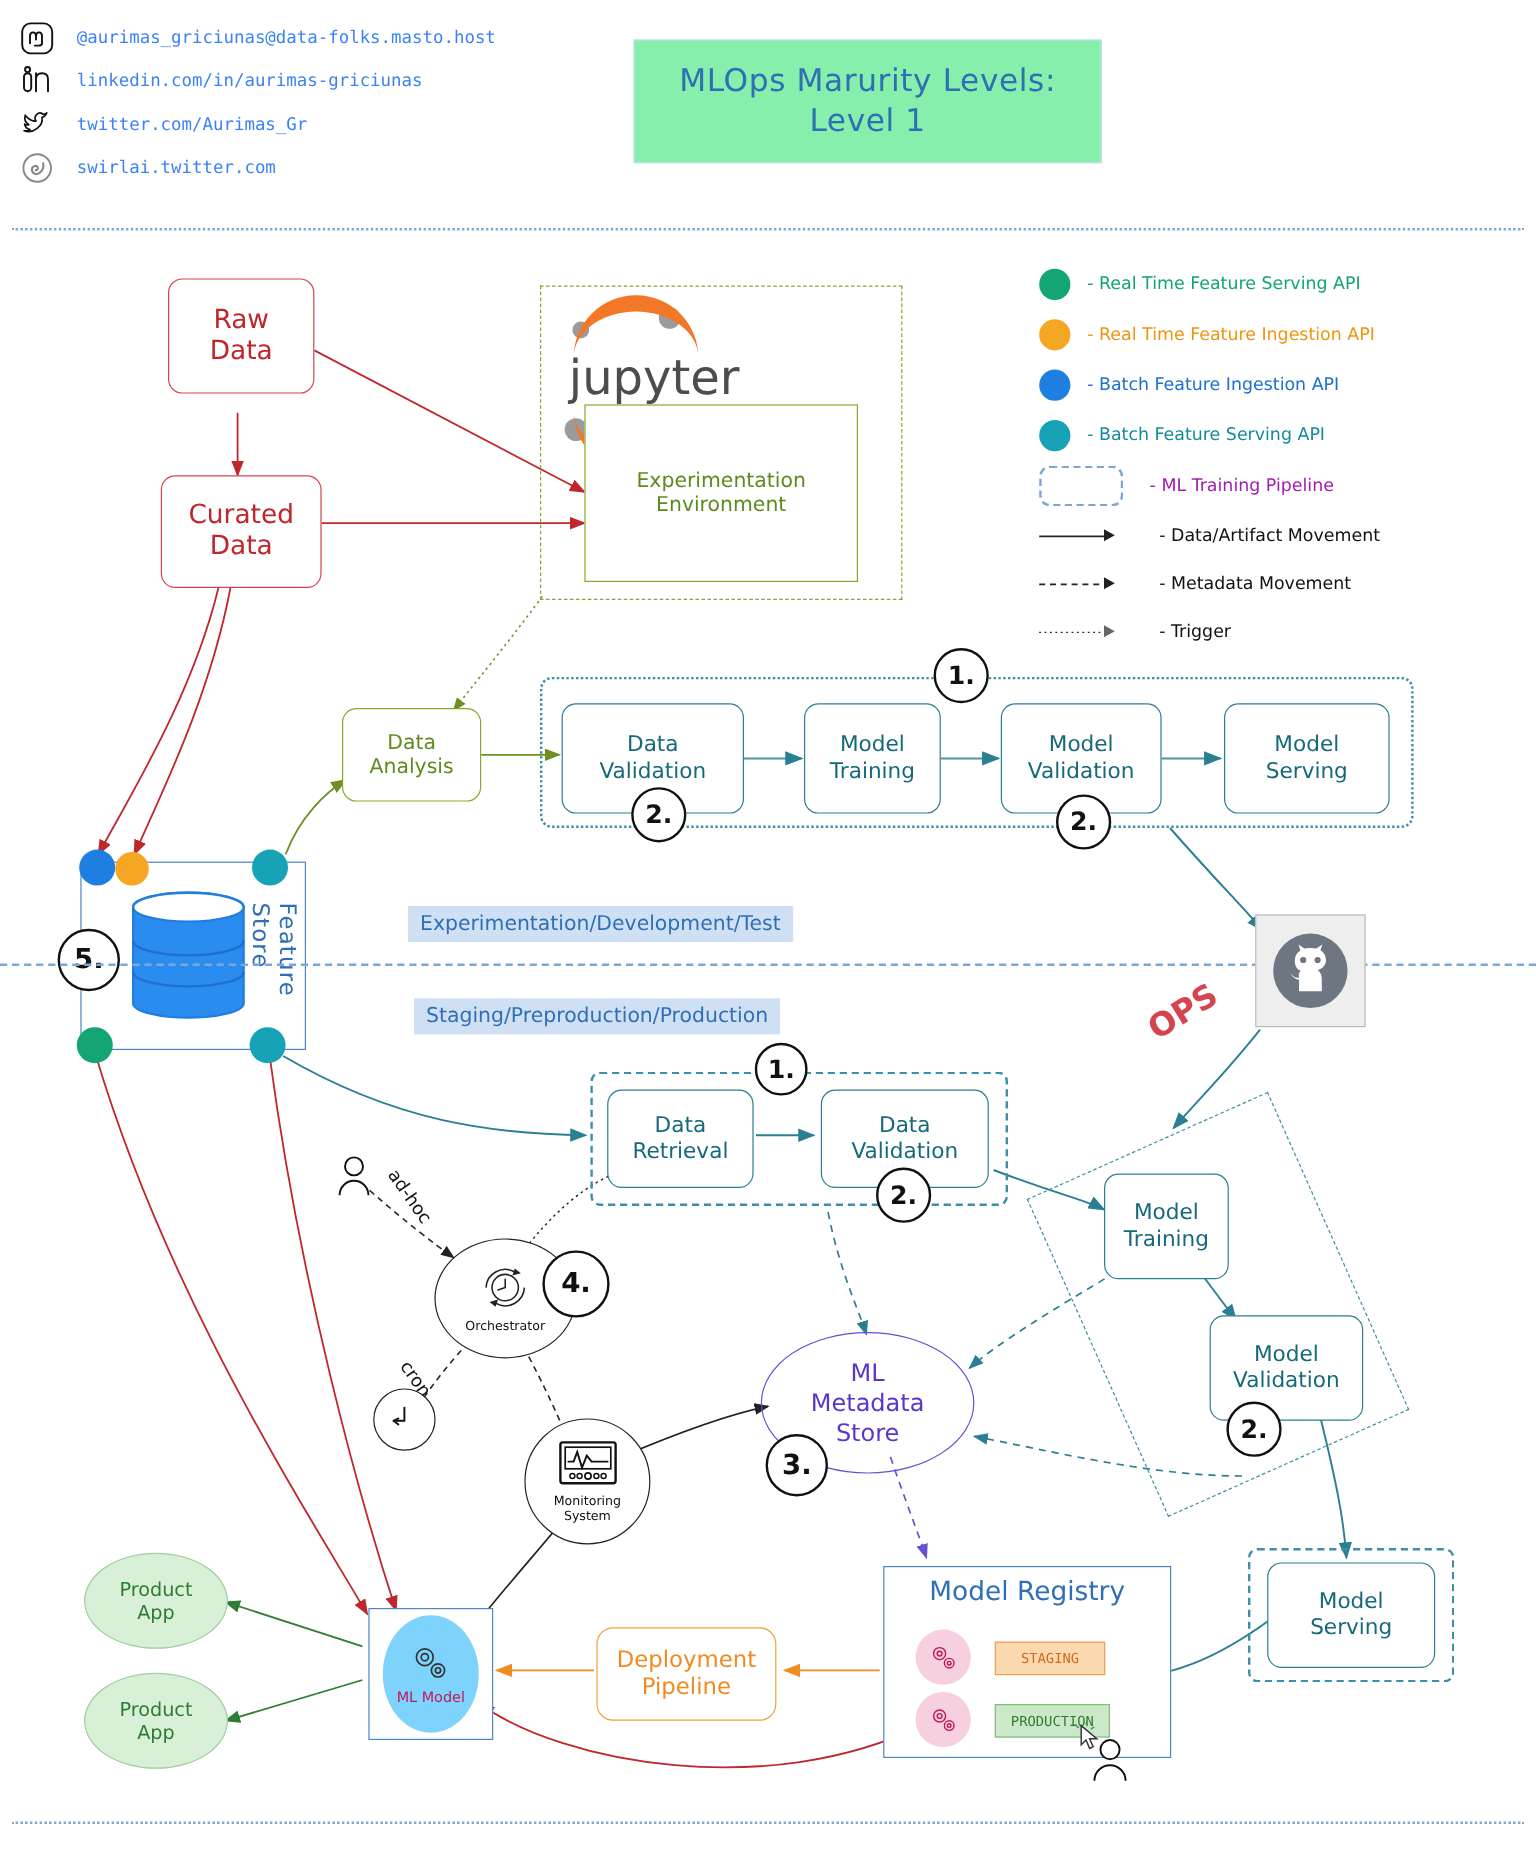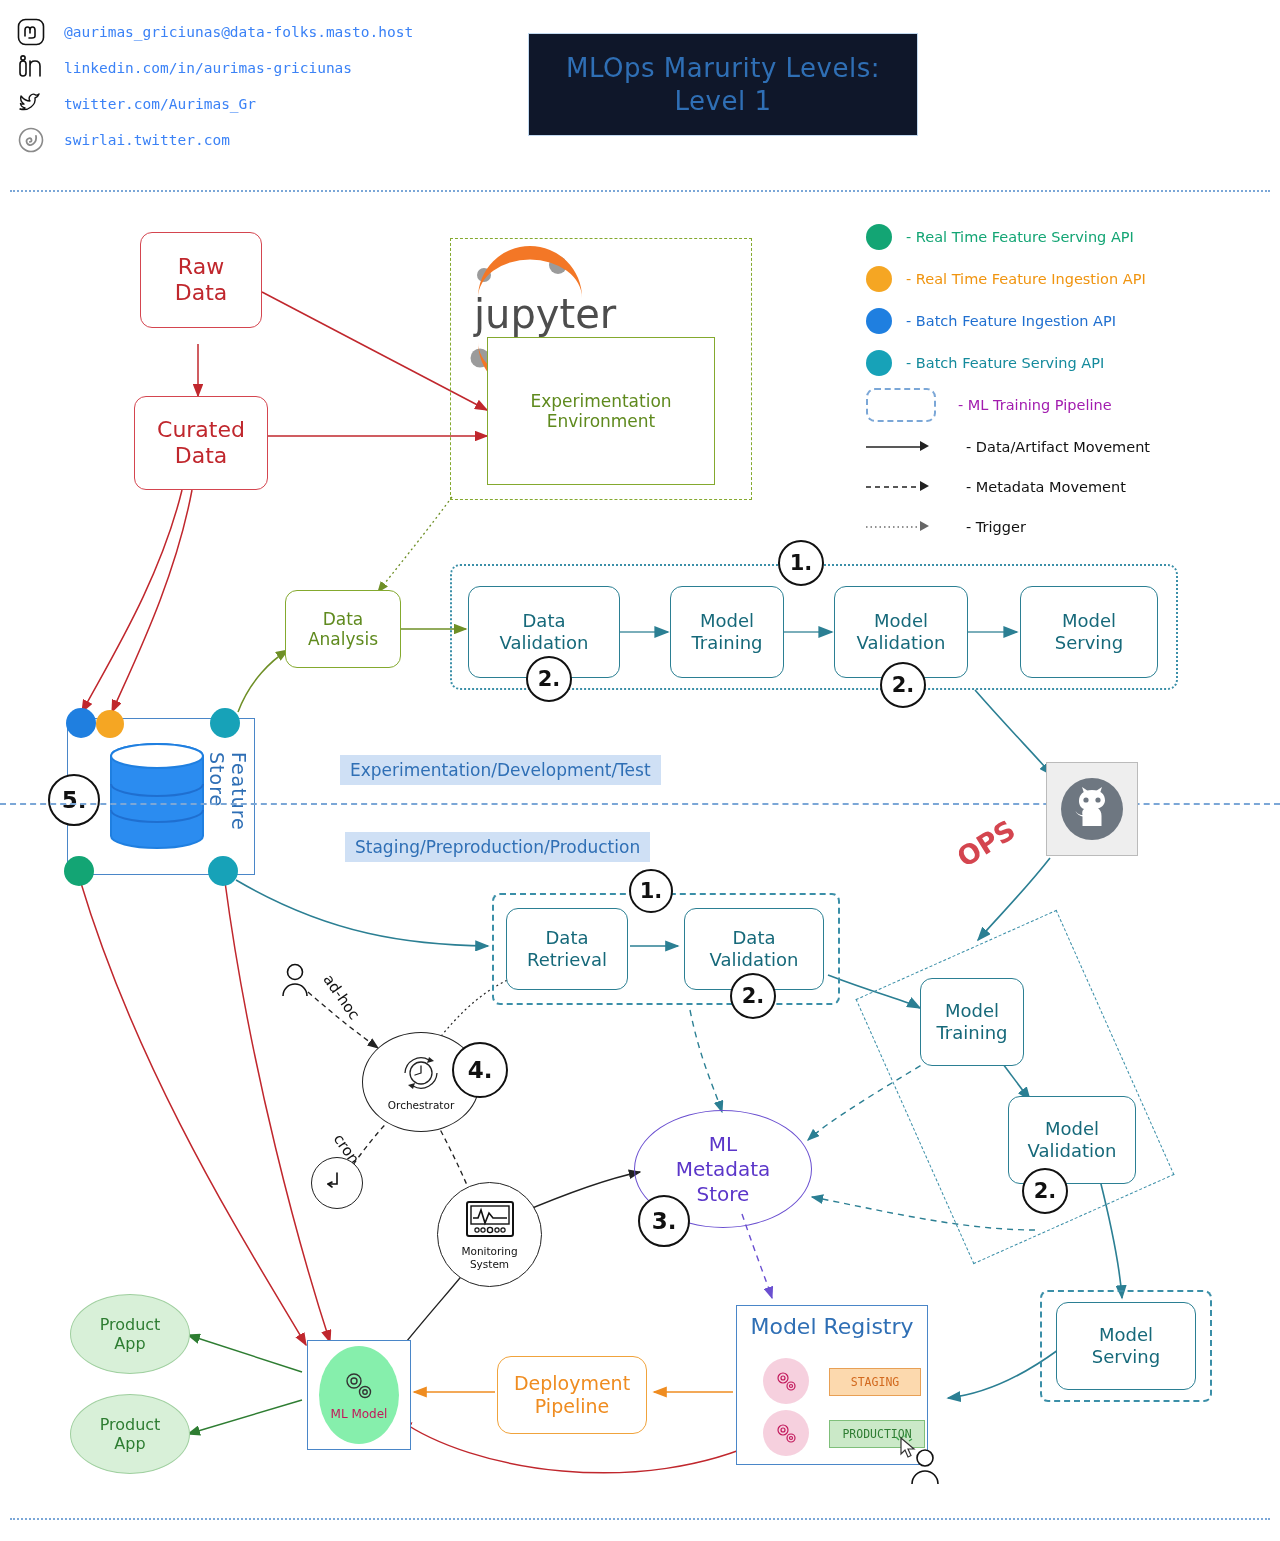--- a/index.html
+++ b/index.html
@@ -5,21 +5,21 @@
   html,body{margin:0;padding:0;background:#ffffff;}
   body{font-family:"DejaVu Sans", sans-serif;}
   #canvas{position:relative;width:1280px;height:1541px;background:#fff;overflow:hidden;}
   .abs{position:absolute;box-sizing:border-box;}
 
   
   .hdr-row{display:flex;align-items:center;gap:16px;height:36px;}
   .hdr-ico{width:34px;height:34px;display:flex;align-items:center;justify-content:center;}
   .hdr-txt{font-family:"DejaVu Sans Mono", monospace;font-size:14.5px;color:#3b82f6;letter-spacing:0px;white-space:nowrap;}
 
-  .title-box{background:#0f172a;border:1px solid #c2d9f0;display:flex;align-items:center;justify-content:center;text-align:center;}
+  .title-box{background:#86efac;border:1px solid #c2d9f0;display:flex;align-items:center;justify-content:center;text-align:center;}
   .title-box span{font-family:"DejaVu Sans", sans-serif;font-size:26px;color:#2f6fb5;line-height:1.25;letter-spacing:.5px;}
 
   .divider{border-top:2px dotted #7ba7d7;width:100%;}
 
   
   .lg-row{display:flex;align-items:center;height:30px;}
   .lg-dot{width:26px;height:26px;border-radius:50%;flex:0 0 auto;}
   .lg-lbl{font-size:14.5px;margin-left:14px;white-space:nowrap;}
   .lg-pipe{width:66px;height:30px;border:2px dashed #7ba7d7;border-radius:9px;background:#fff;flex:0 0 auto;}
   .lg-line{width:70px;height:12px;position:relative;flex:0 0 auto;}
@@ -41,21 +41,21 @@
   .circle-node{border:1.6px solid #222;border-radius:50%;background:#fff;display:flex;flex-direction:column;align-items:center;justify-content:center;}
 
   .reg-box{border:1.8px solid #4a86c8;background:#fff;}
   .reg-title{color:#2f6fb5;font-size:22px;text-align:center;}
   .reg-chip{display:flex;align-items:center;justify-content:center;font-family:"DejaVu Sans Mono", monospace;font-size:11.5px;}
   .chip-stg{background:#fcd9ae;border:1px solid #e8a055;color:#d2691e;}
   .chip-prd{background:#cbe9c8;border:1px solid #7fbf7a;color:#2e7d32;}
   .gear-circ{background:#f6d0de;border-radius:50%;display:flex;align-items:center;justify-content:center;}
 
   .mlmodel-box{border:1.8px solid #4a86c8;background:#fff;display:flex;align-items:center;justify-content:center;}
-  .mlmodel-ell{background:#86efac;border-radius:50%;display:flex;flex-direction:column;align-items:center;justify-content:center;}
+  .mlmodel-ell{background:#7dd3fc;border-radius:50%;display:flex;flex-direction:column;align-items:center;justify-content:center;}
   .mlmodel-ell .lbl{color:#c2185b;font-size:12px;margin-top:4px;}
 
   .dep-node{border:1.8px solid #f0a33c;border-radius:14px;color:#ef8c20;font-size:19px;}
   .gh-box{background:#eee;border:1px solid #bbb;display:flex;align-items:center;justify-content:center;}
   .ops{color:#d4454f;font-size:27px;font-weight:bold;transform:rotate(-32deg);}
   .rot-label{font-size:15px;color:#111;}
   .fs-label{color:#2f6fb5;font-size:19px;writing-mode:vertical-rl;letter-spacing:1px;}
   svg{overflow:visible;}
 </style>
 </head>
@@ -396,21 +396,21 @@
       <circle cx="40" cy="31" r="2.1" fill="none" stroke="#111" stroke-width="1.2"></circle>
     </svg>
     <div style="font-size:10.5px;color:#111;text-align:center;line-height:1.15;margin-top:2px;">Monitoring<br>System</div>
   </div>
 
   <div class="abs ellipse meta-ellipse" style="left:634px;top:1110px;width:178px;height:118px;">
     <span>ML<br>Metadata<br>Store</span>
   </div>
   <div class="abs num-badge" style="left:638px;top:1195px;width:52px;height:52px;font-size:23px;">3.</div>
 
-  <div class="abs reg-box" style="left:736px;top:1305px;width:192px;height:160px;">
+  <div class="abs reg-box" style="left:736px;top:1305px;width:240px;height:160px;">
     <div class="reg-title" style="margin-top:8px;">Model Registry</div>
     <div class="abs gear-circ" style="left:26px;top:52px;width:46px;height:46px;">
       <svg width="28" height="28" viewBox="0 0 28 28">
         <circle cx="11" cy="11" r="5" fill="none" stroke="#c2185b" stroke-width="1.2"></circle>
         <circle cx="11" cy="11" r="2" fill="none" stroke="#c2185b" stroke-width="1.2"></circle>
         <circle cx="19" cy="19" r="4" fill="none" stroke="#c2185b" stroke-width="1.2"></circle>
         <circle cx="19" cy="19" r="1.5" fill="none" stroke="#c2185b" stroke-width="1.2"></circle>
       </svg>
     </div>
     <div class="abs gear-circ" style="left:26px;top:104px;width:46px;height:46px;">

